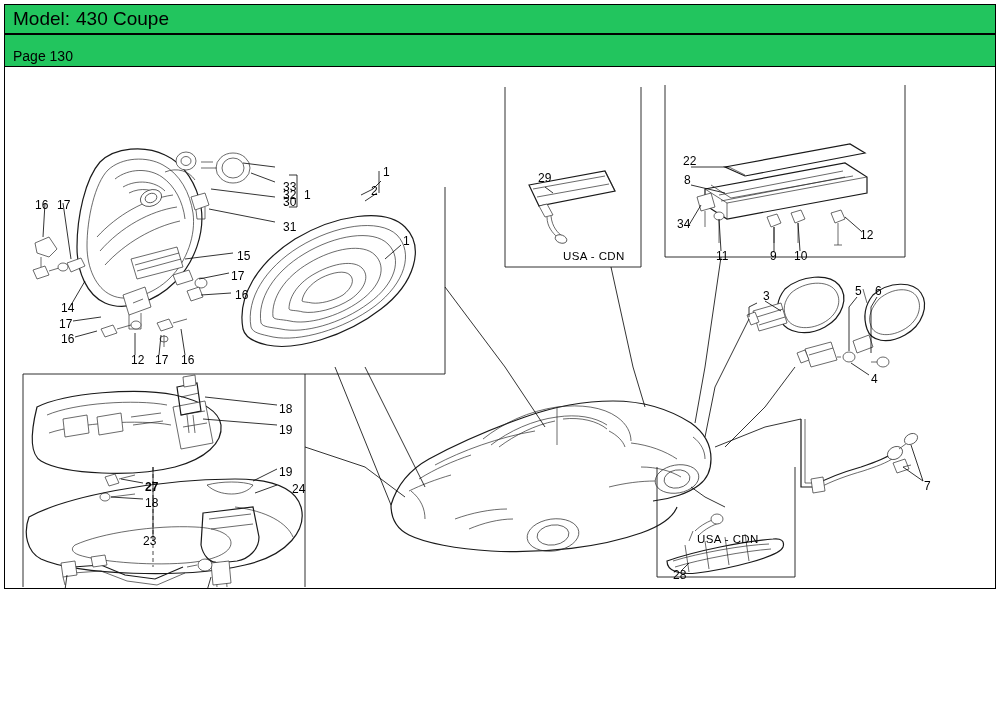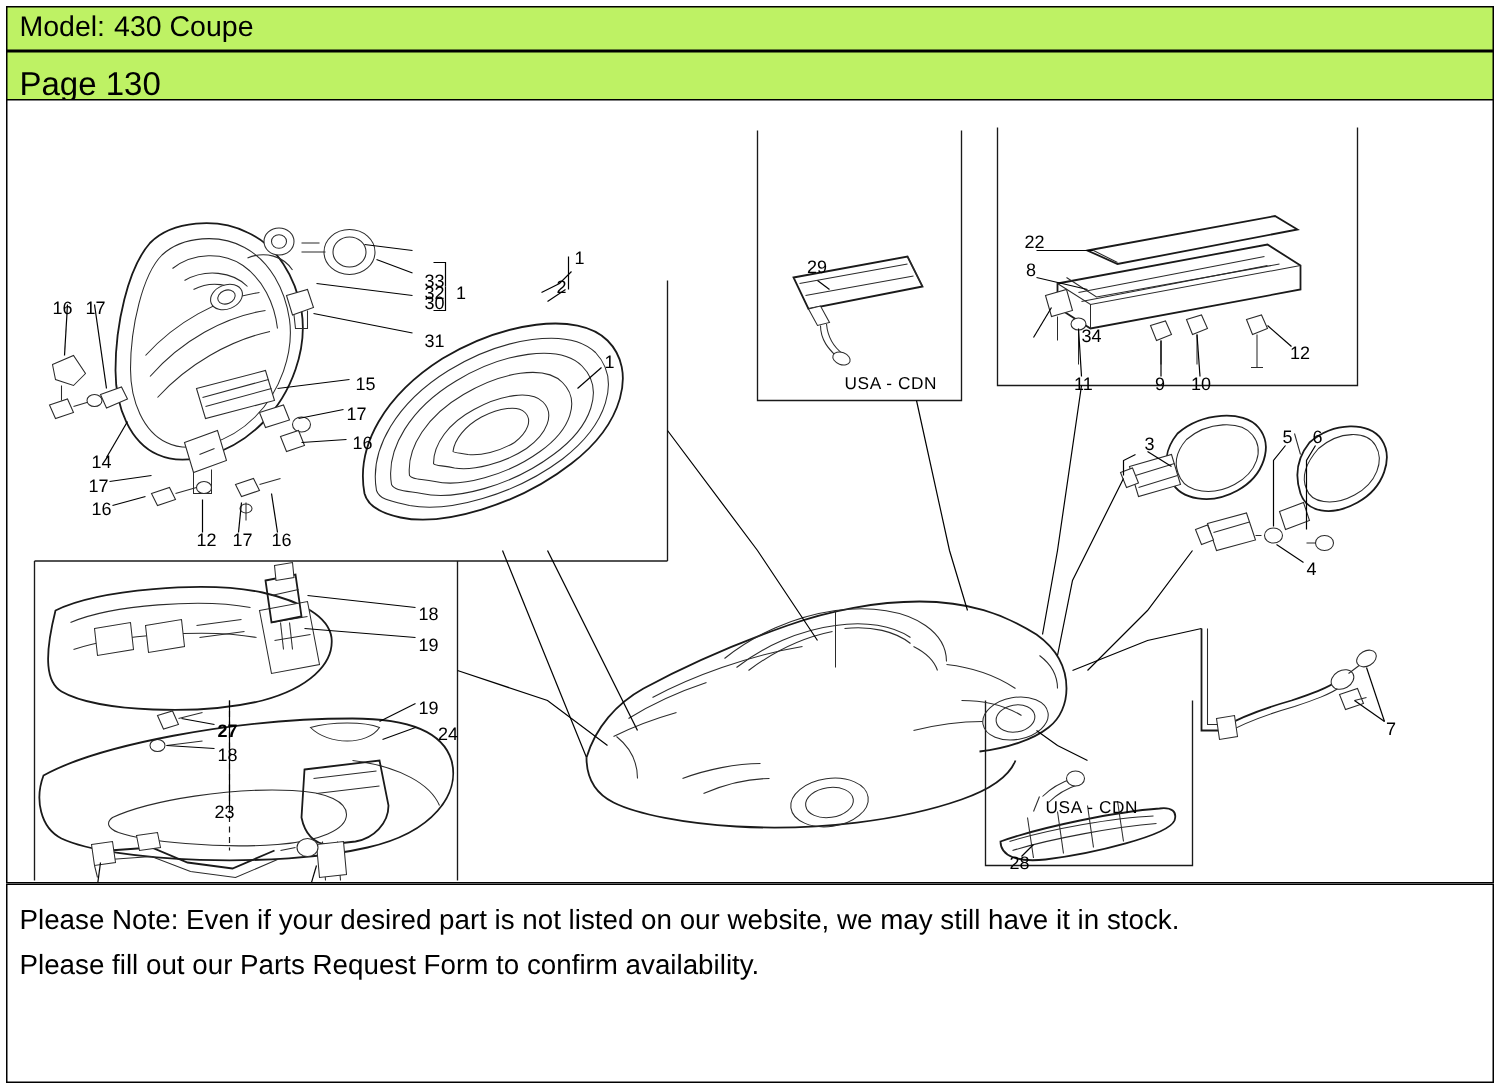--- a/index.html
+++ b/index.html
@@ -17,34 +17,34 @@
     height: 726px;
     background: #fff;
     overflow: hidden;
   }
   .hdr-bar {
     position: absolute;
     left: 4px;
     right: 4px;
     border: 1px solid #000;
     box-sizing: border-box;
-    background: #bef264;
+    background: #22c55e;
     display: flex;
     align-items: center;
     padding-left: 8px;
   }
   #hdr-model {
     top: 4px;
     height: 30px;
     font-size: 19px;
   }
   #hdr-page {
     top: 34px;
     height: 44px;
-    font-size: 22px;
+    font-size: 14px;
   }
   #hdr-page .pg-num { margin-right: 18px; }
   #diagram-frame {
     position: absolute;
     left: 4px;
     top: 66px;
     width: 992px;
     height: 523px;
     border: 1px solid #000;
     box-sizing: border-box;
@@ -424,21 +424,21 @@
     <div class="lbl" style="left:176px; top:286px;">16</div>
     <div class="lbl" style="left:232px; top:182px;">15</div>
     <div class="lbl" style="left:226px; top:202px;">17</div>
     <div class="lbl" style="left:230px; top:221px;">16</div>
     <div class="lbl" style="left:378px; top:98px;">1</div>
     <div class="lbl" style="left:366px; top:117px;">2</div>
     <div class="lbl" style="left:398px; top:167px;">1</div>
     <div class="lbl" style="left:533px; top:104px;">29</div>
     <div class="lbl" style="left:678px; top:87px;">22</div>
     <div class="lbl" style="left:679px; top:106px;">8</div>
-    <div class="lbl" style="left:672px; top:150px;margin-left:44px;">34</div>
+    <div class="lbl" style="left:672px; top:150px;">34</div>
     <div class="lbl" style="left:711px; top:182px;">11</div>
     <div class="lbl" style="left:765px; top:182px;">9</div>
     <div class="lbl" style="left:789px; top:182px;">10</div>
     <div class="lbl" style="left:855px; top:161px;">12</div>
     <div class="lbl" style="left:758px; top:222px;">3</div>
     <div class="lbl" style="left:850px; top:217px;">5</div>
     <div class="lbl" style="left:870px; top:217px;">6</div>
     <div class="lbl" style="left:866px; top:305px;">4</div>
     <div class="lbl" style="left:274px; top:335px;">18</div>
     <div class="lbl" style="left:274px; top:356px;">19</div>
@@ -446,18 +446,14 @@
     <div class="lbl" style="left:140px; top:429px;">18</div>
     <div class="lbl" style="left:274px; top:398px;">19</div>
     <div class="lbl" style="left:274px; top:415px;margin-left:13px;">24</div>
     <div class="lbl" style="left:138px; top:467px;">23</div>
 
     <div class="lbl" style="left:919px; top:412px;">7</div>
     <div class="lbl" style="left:668px; top:501px;">28</div>
 
   </div>
 
-  <div id="footer-frame">
-    <p>Please Note: Even if your desired part is not listed on our website, we may still have it in stock.</p>
-    <p>Please fill out our Parts Request Form to confirm availability.</p>
-  </div>
 
 </div>
 
 </body></html>

